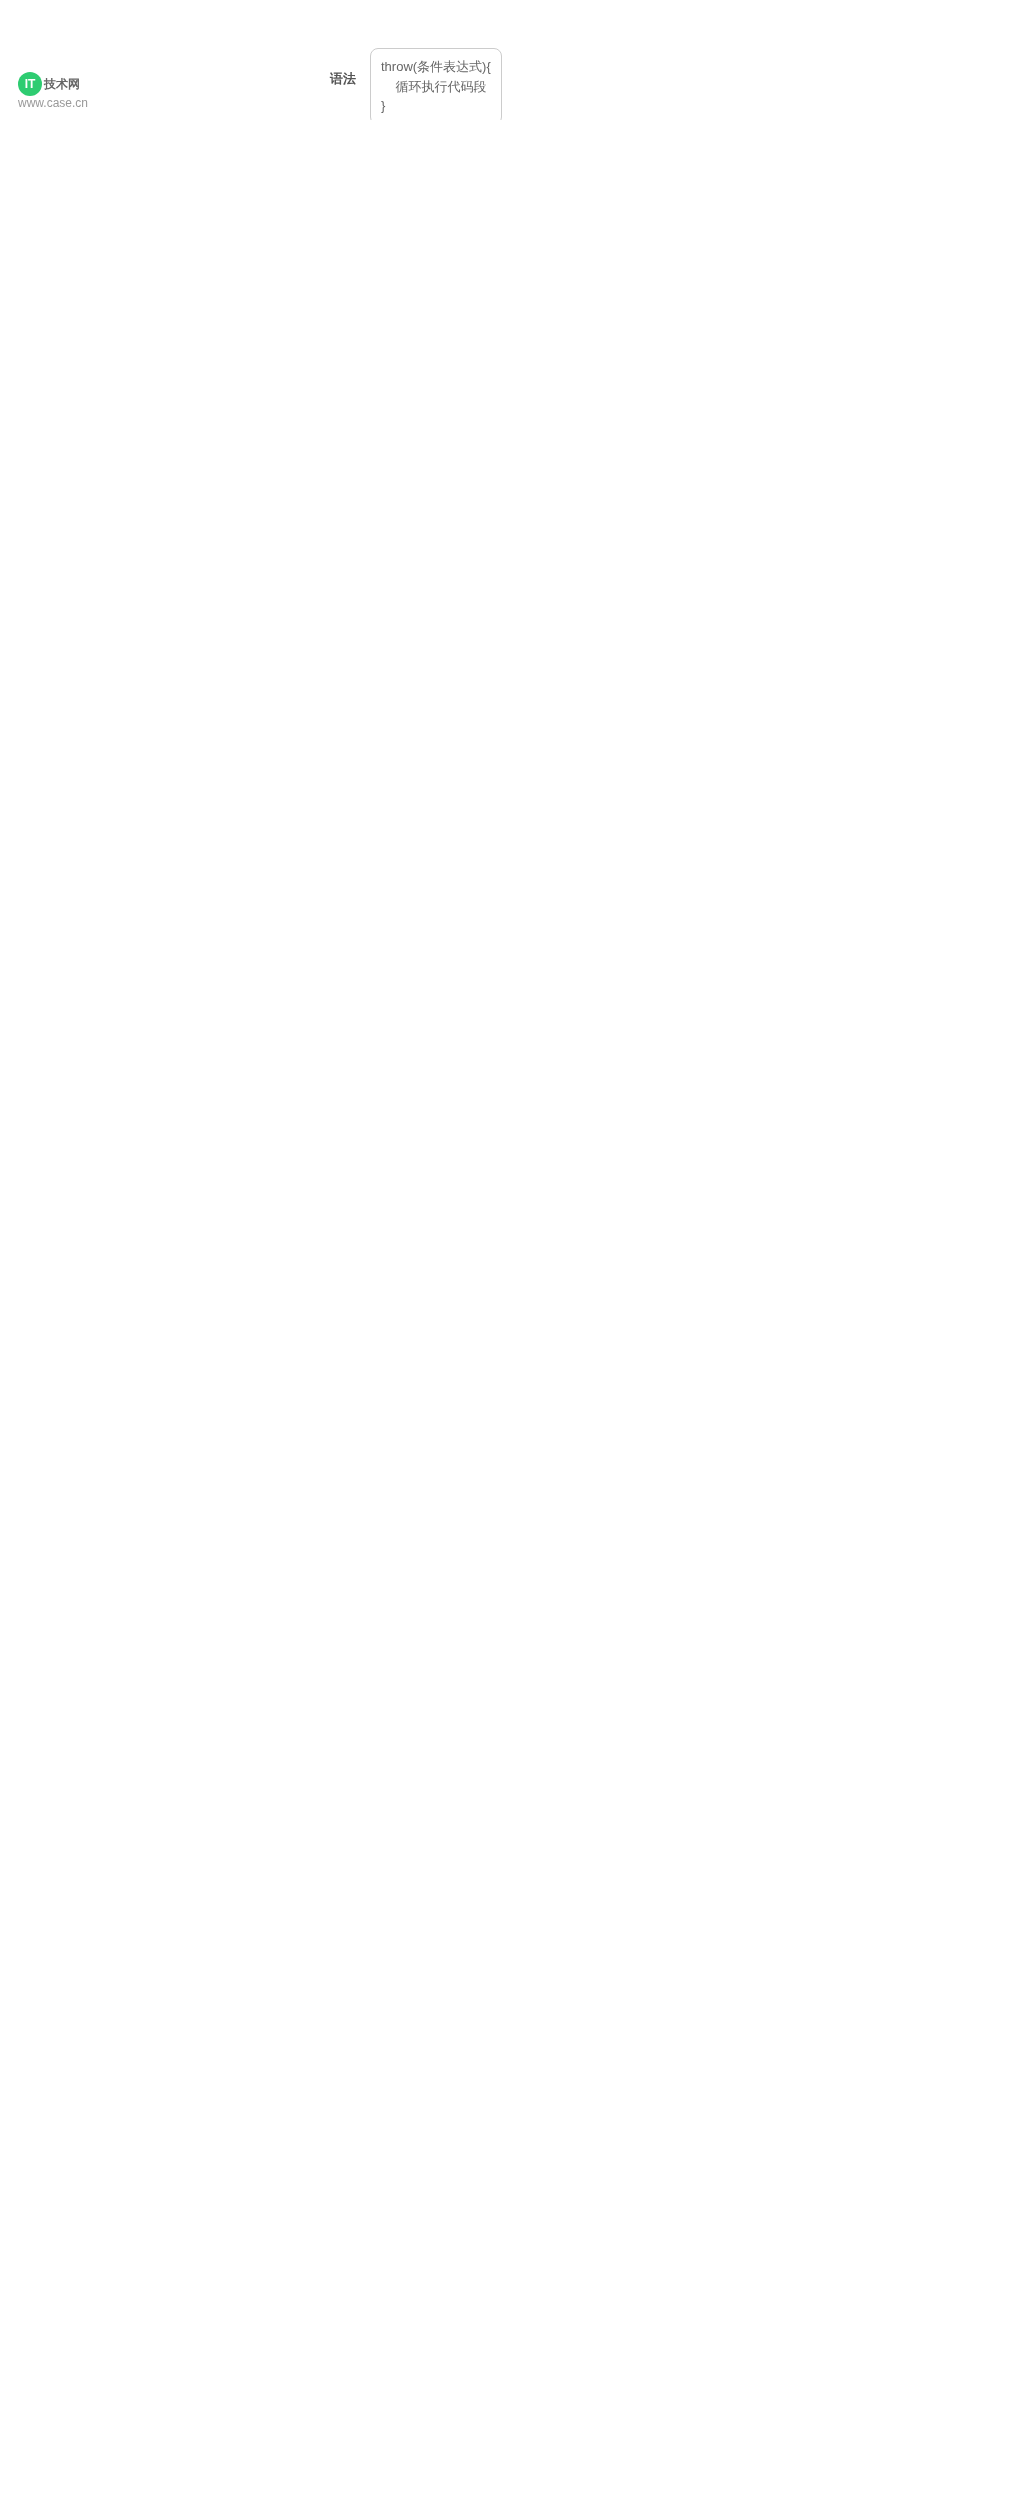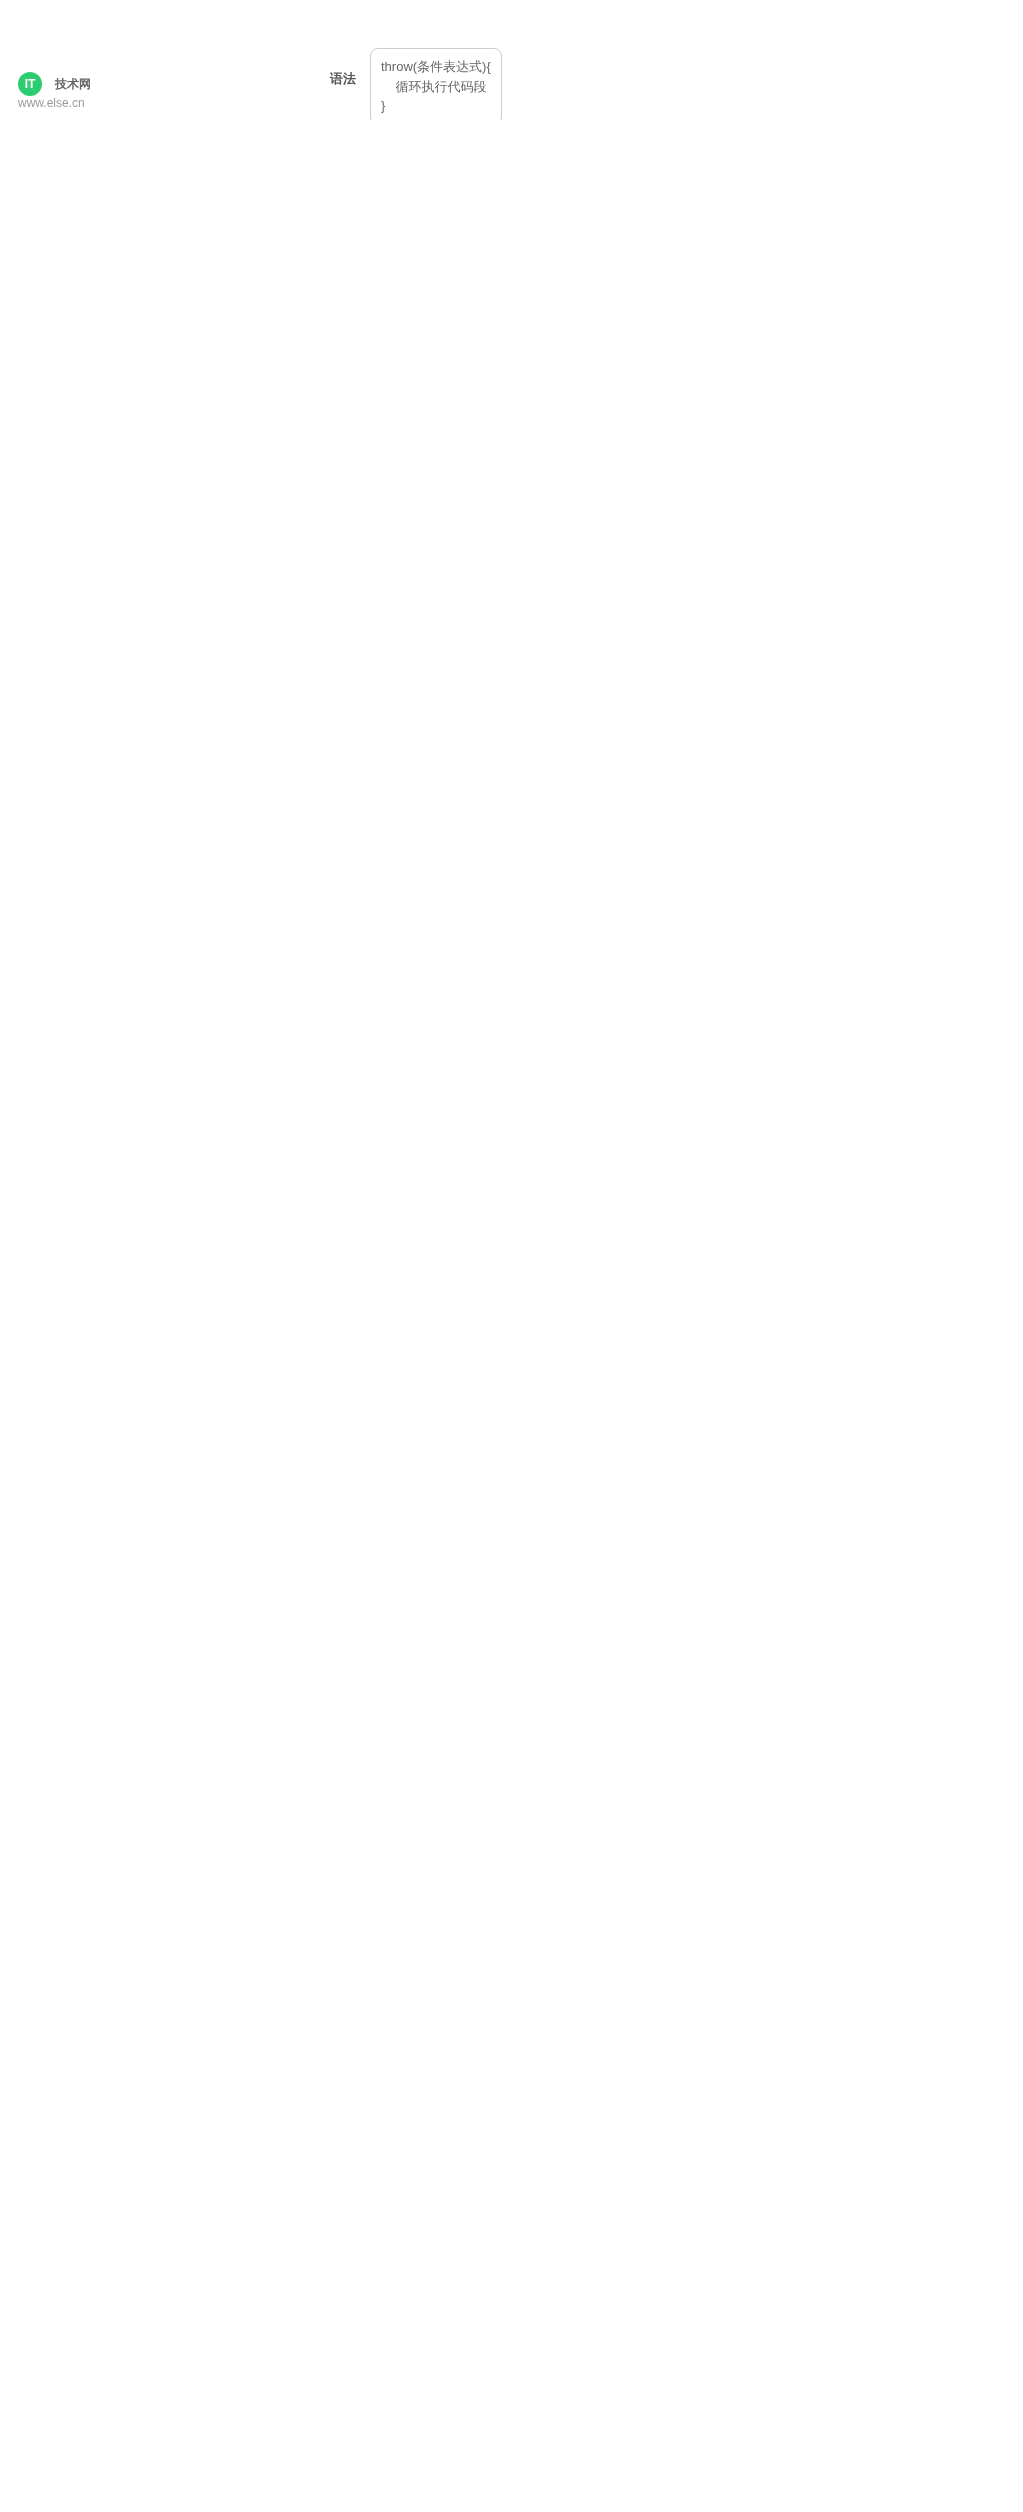--- a/index.html
+++ b/index.html
@@ -12,21 +12,21 @@
 .lbl { position: absolute; font-weight: bold; color: #555; }
 .leaf { position: absolute; color: #666; }
 .bord { border-bottom: 1px solid #ccc; padding-bottom: 2px; }
 .codebox { border: 1px solid #ccc; border-radius: 8px; padding: 8px 10px; background: #fff; line-height: 1.5; white-space: pre; font-family: inherit; }
 .num { display: inline-block; width: 18px; height: 18px; border-radius: 4px; color: #fff; font-weight: bold; text-align: center; line-height: 18px; font-size: 11px; margin-right: 5px; vertical-align: middle; }
 .n1{background:#e74c3c}.n2{background:#3498db}.n3{background:#2ecc71}.n4{background:#f39c12}.n5{background:#9b59b6}
 .stack { position: absolute; }
 .stack .leaf { position: static; display: block; }
 .wm { position: absolute; right: 50px; color: #eee; font-size: 32px; font-style: italic; font-family: cursive; pointer-events: none; }
 .footer { position: absolute; bottom: 10px; left: 18px; font-size: 12px; color: #999; }
-.logo { display: inline-block; width: 24px; height: 24px; border-radius: 50%; background: #2ecc71; color: #fff; text-align: center; line-height: 24px; font-weight: bold; margin-right: 13px; }
+.logo { display: inline-block; width: 24px; height: 24px; border-radius: 50%; background: #2ecc71; color: #fff; text-align: center; line-height: 24px; font-weight: bold; margin-right: 2px; }
 svg.lines { position: absolute; top: 0; left: 0; pointer-events: none; }
 </style>
 </head>
 <body>
 
 <div class="wrap">
 
 <svg class="lines" width="1023" height="2512">
   <g fill="none" stroke="#bbb" stroke-width="1.5">
     <path d="M155 1263 Q175 1263 175 530 Q175 520 195 520"></path>
@@ -186,16 +186,16 @@
 <div class="leaf bord" style="left:370px; top:2278px">主动抛出异常</div>
 <div class="sub" style="left:310px; top:2323px">try</div>
 <div class="leaf bord" style="left:350px; top:2323px">指明需要处理的代码段</div>
 <div class="sub" style="left:310px; top:2368px">catch</div>
 <div class="leaf bord" style="left:365px; top:2368px">捕获异常</div>
 <div class="sub" style="left:310px; top:2413px">finally</div>
 <div class="leaf bord" style="left:375px; top:2413px">后期处理</div>
 
 <div class="footer">
   <span class="logo">IT</span><span style="color:#666;font-weight:bold">技术网</span><br>
-  <span>www.else.cn</span>
+  <span>www.case.cn</span>
 </div>
 
 </div>
 
 </body></html>

